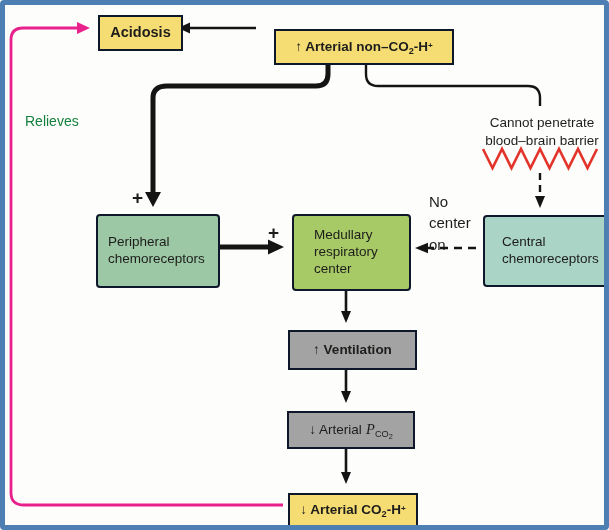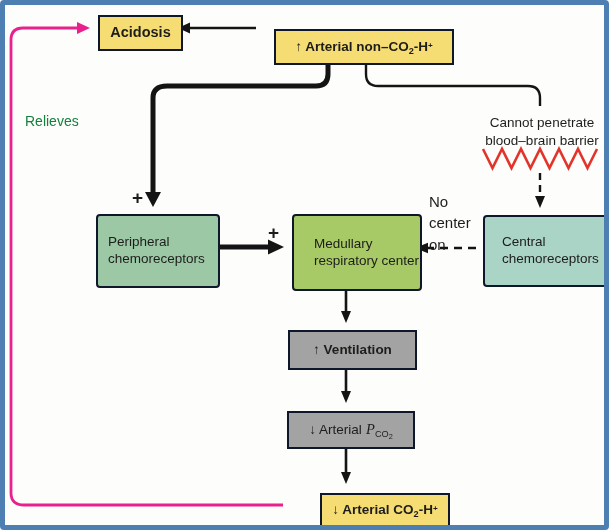--- a/index.html
+++ b/index.html
@@ -37,25 +37,25 @@
   .flabel { position: absolute; z-index: 2; }
   #lbl-relieves { left: 20px; top: 108px; font-size: 14px; color: #15803d; }
   #lbl-cannot { left: 461px; top: 109px; width: 152px; text-align: center; font-size: 13.5px; line-height: 1.32; }
   #lbl-noeffect { left: 424px; top: 186px; font-size: 15px; line-height: 1.42; }
   .plus { position: absolute; font-size: 19px; font-weight: bold; z-index: 2; }
   #plus-peripheral { left: 127px; top: 182px; }
   #plus-medullary { left: 263px; top: 217px; }
   #box-acidosis    { left: 93px;  top: 10px; width: 85px;  height: 36px; font-size: 14.5px; }
   #box-arterial-hi { left: 257px; top: 24px; width: 180px; height: 36px; margin-left: 12px; }
   #box-peripheral  { left: 91px;  top: 209px; width: 124px; height: 74px; background: #9cc8a5; padding-left: 10px; }
-  #box-medullary   { left: 287px; top: 209px; width: 130px; height: 77px; background: #a8ca66; padding-left: 20px; }
+  #box-medullary   { left: 287px; top: 209px; width: 119px; height: 77px; background: #a8ca66; padding-left: 20px; }
   #box-central     { left: 478px; top: 210px; width: 125px; height: 72px; background: #a9d4c6; padding-left: 17px; }
   #box-ventilation { left: 283px; top: 325px; width: 129px; height: 40px; }
   #box-pco2        { left: 282px; top: 406px; width: 128px; height: 38px; align-items: center; }
-  #box-arterial-lo { left: 283px; top: 488px; width: 130px; height: 35px; margin-left: 32px; }
+  #box-arterial-lo { left: 283px; top: 488px; width: 130px; height: 35px; }
 </style>
 </head>
 <body>
 
 <div id="figure">
 
   <svg id="wires" viewBox="0 0 609 530" xmlns="http://www.w3.org/2000/svg">
 
     <path d="M 256 28 H 190" stroke="#141414" stroke-width="2.6" fill="none"></path>
     <polygon points="178,28 190,22.5 190,33.5" fill="#141414"></polygon>

